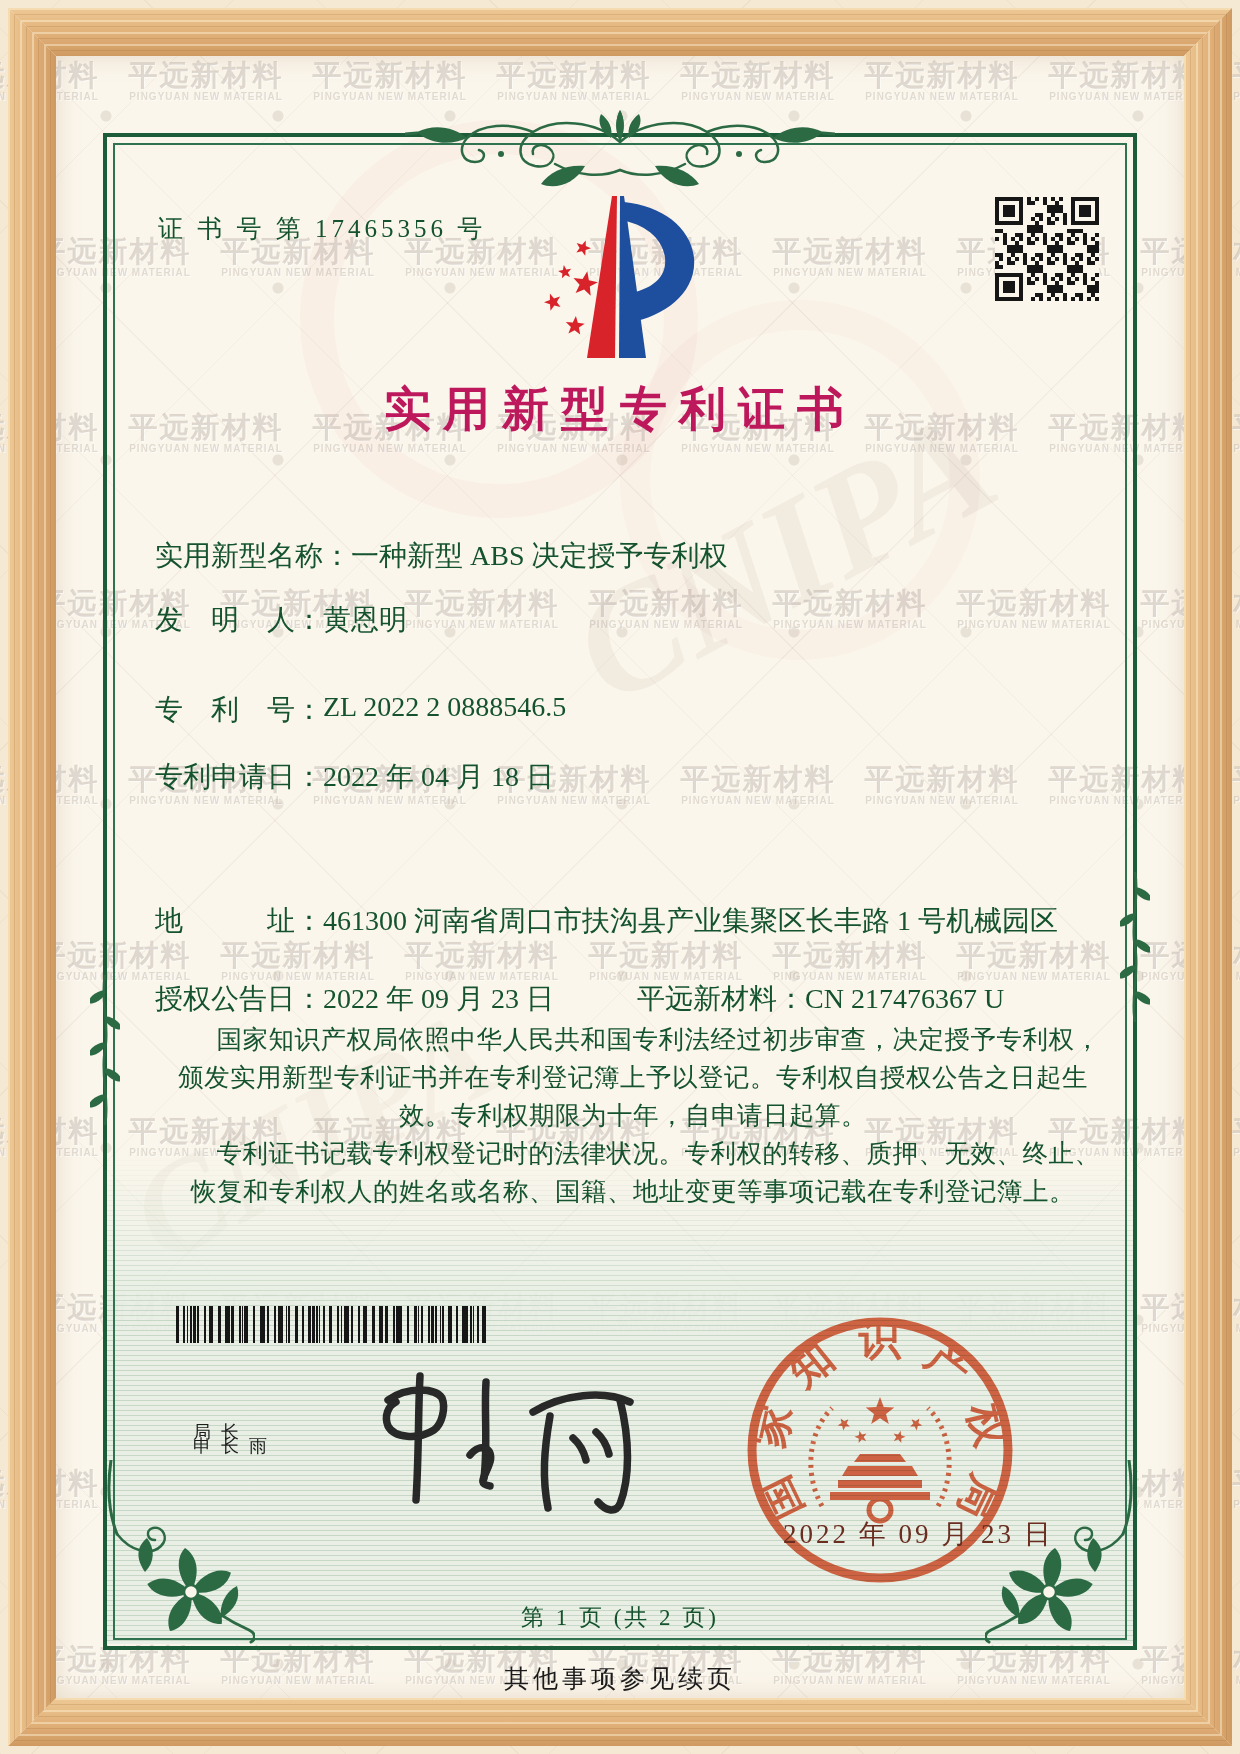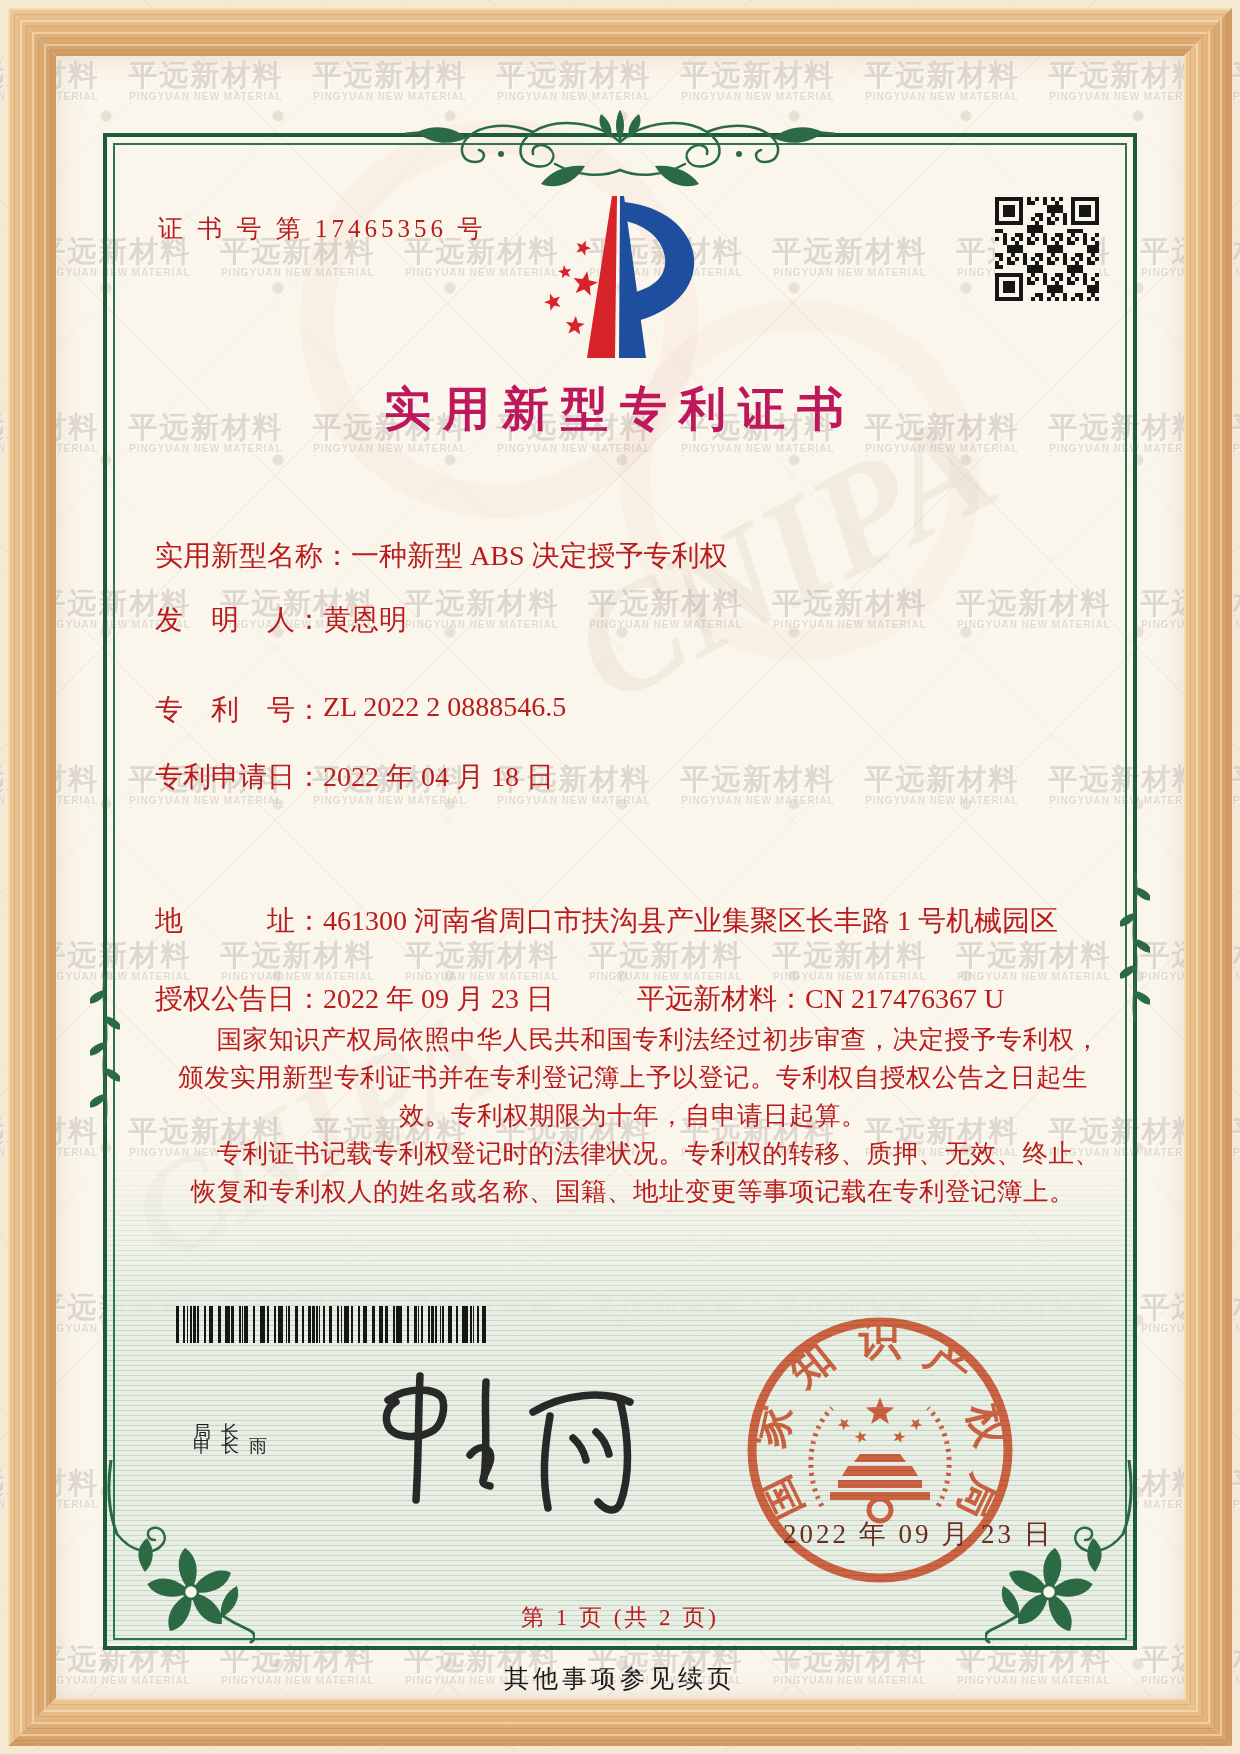--- a/index.html
+++ b/index.html
@@ -46,21 +46,21 @@
     background:repeating-linear-gradient(180deg, rgba(120,160,128,.30) 0 1px, rgba(0,0,0,0) 1px 5px);
     -webkit-mask-image:linear-gradient(180deg, rgba(0,0,0,0) 0, #000 170px);
             mask-image:linear-gradient(180deg, rgba(0,0,0,0) 0, #000 170px);}
 
   
   .green-box{position:absolute;left:103px;top:133px;width:1034px;height:1517px;border:4px solid #1d5c38;z-index:5;box-sizing:border-box;}
   .green-box-inner{position:absolute;left:6px;top:6px;right:6px;bottom:6px;border:2px solid #2f7350;}
   .ornament{position:absolute;z-index:6;pointer-events:none;}
 
   
-  .txt{position:absolute;z-index:10;color:#b91c1c;}
+  .txt{position:absolute;z-index:10;color:#14532d;}
   .cert-number{left:158px;top:212px;font-size:25px;letter-spacing:4px;}
   .title{left:103px;top:378px;width:1034px;text-align:center;font-size:47px;font-weight:bold;letter-spacing:12px;color:#be185d;}
   .frow{left:155px;width:960px;font-size:28px;display:flex;}
   .frow .lab{flex:none;}
   .frow .val{flex:1;}
   .grant-left{left:155px;top:980px;font-size:28px;}
   .grant-right{left:637px;top:980px;font-size:28px;}
   .paras{left:155px;top:1021px;width:956px;font-size:25.5px;line-height:38px;text-align:center;}
   .paras p{margin:0;text-indent:2em;letter-spacing:.5px;}
   .barcode{position:absolute;left:176px;top:1306px;width:314px;height:37px;z-index:10;

